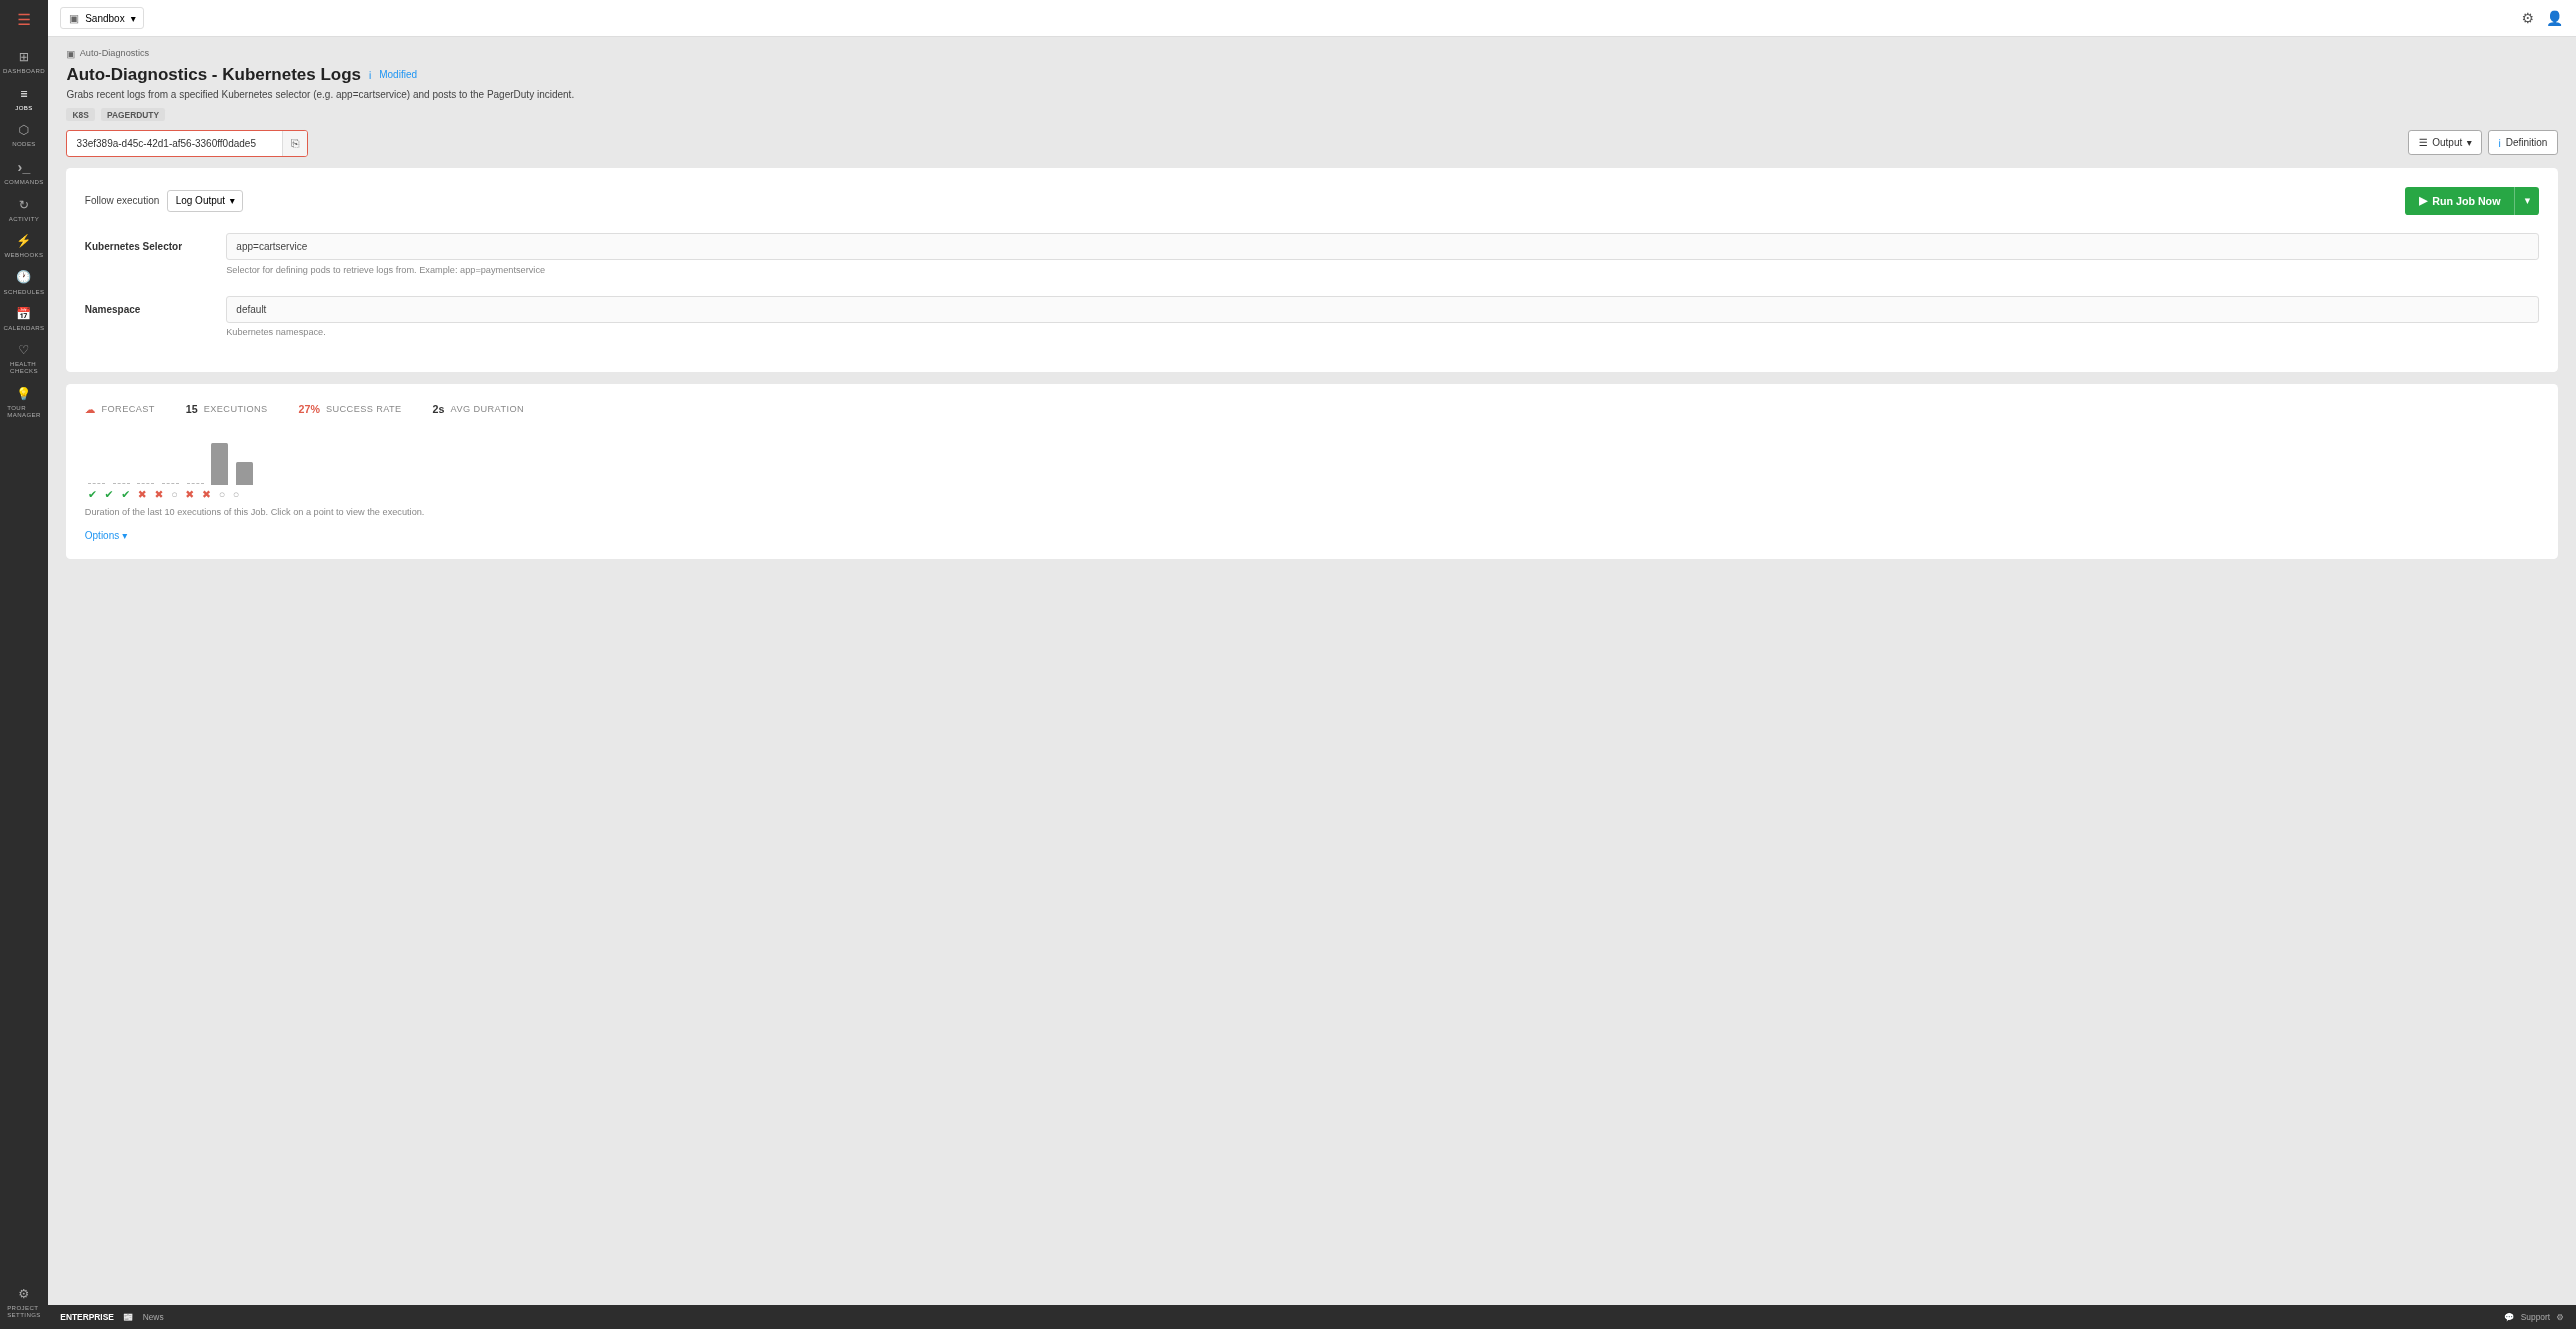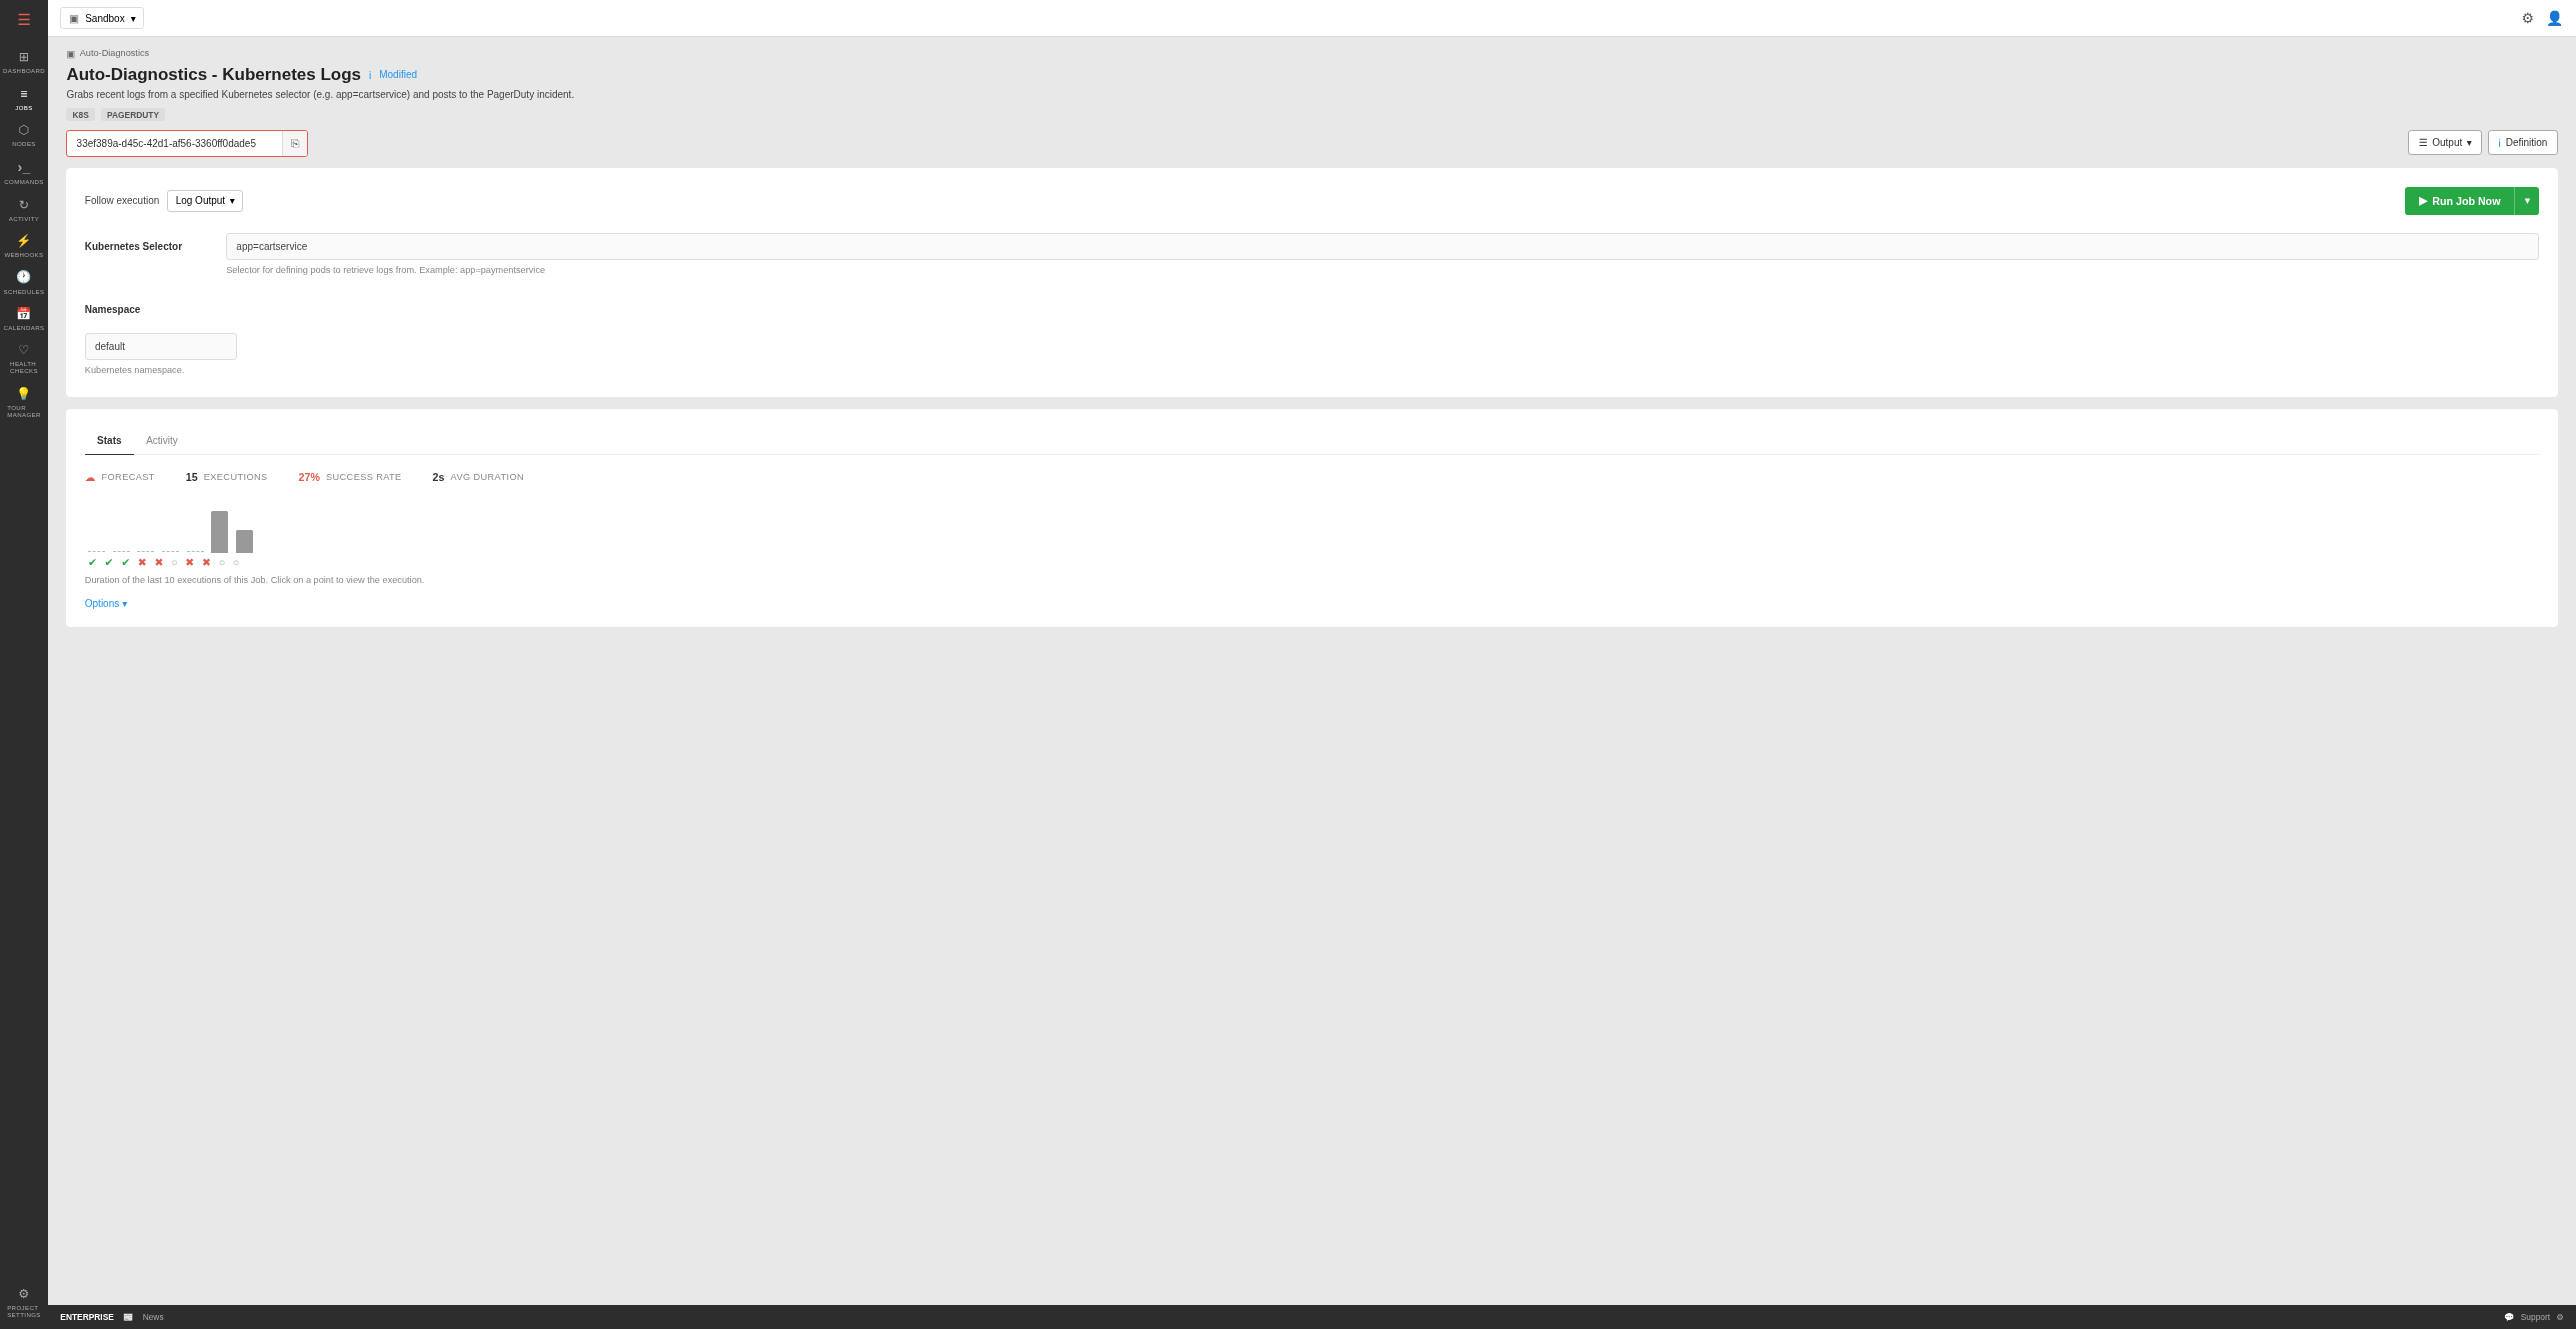--- a/index.html
+++ b/index.html
@@ -546,35 +546,31 @@
         </div>
 
         <div class="form-field">
           <label class="form-label">Kubernetes Selector</label>
           <div class="form-field-right">
             <input class="form-input" type="text" value="app=cartservice" style="">
             <p class="form-hint">Selector for defining pods to retrieve logs from. Example: app=paymentservice</p>
           </div>
         </div>
 
-        <div class="form-field" style="margin-bottom:4px;flex-direction:column;">
+        <div class="form-field" style="margin-bottom:16px;">
           <label class="form-label">Namespace</label>
           <div class="form-field-right">
             <input class="form-input" type="text" value="default" style="">
             <p class="form-hint">Kubernetes namespace.</p>
           </div>
         </div>
       </div>
 
       <div class="card">
 
-        <div class="stats-tabs">
-          <div class="stats-tab active">Stats</div>
-          <div class="stats-tab">Activity</div>
-        </div>
 
         <div class="stats-row">
           <div class="stat-item">
             <span class="stat-icon">☁</span>
             <span class="stat-label">FORECAST</span>
           </div>
           <div class="stat-item">
             <span class="stat-value">15</span>
             <span class="stat-label">EXECUTIONS</span>
           </div>

